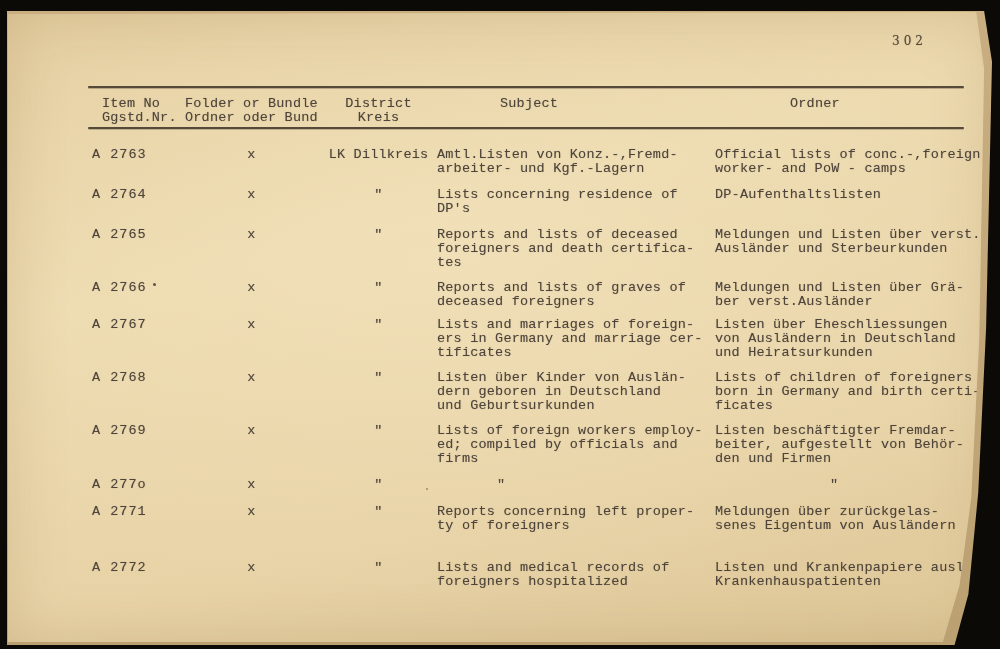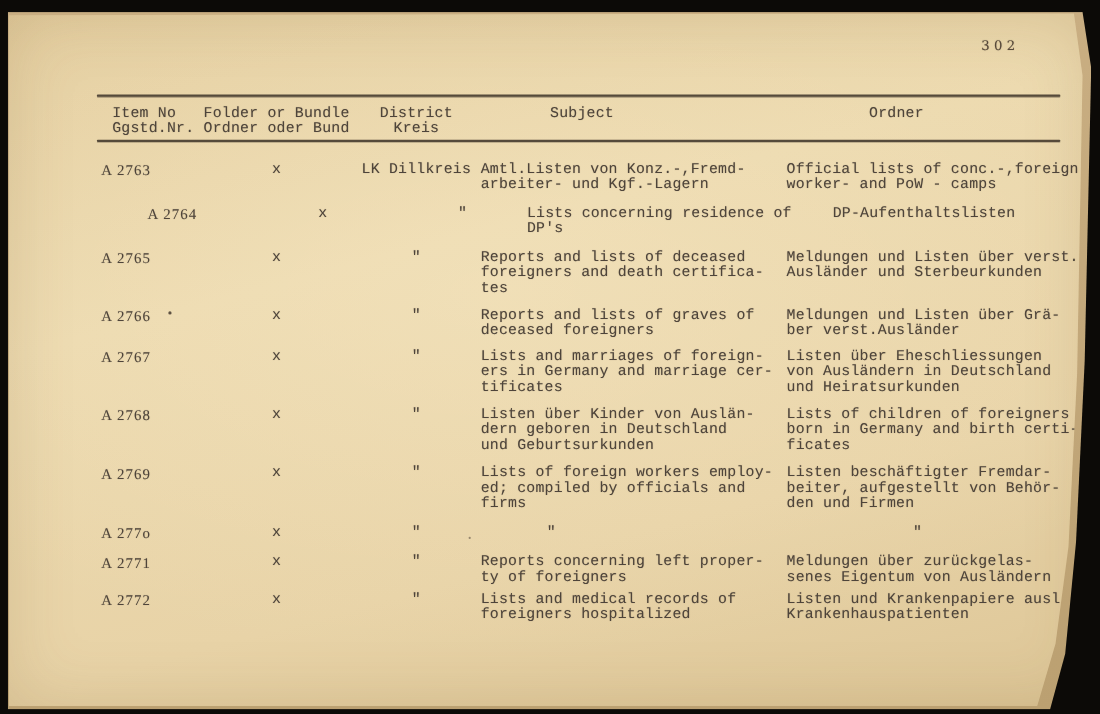--- a/index.html
+++ b/index.html
@@ -52,31 +52,31 @@
   .th-item{padding-left:12px;}
   .th-item span:nth-child(2){padding-left:-2px;}
   .th-folder{padding-left:2px;}
   .th-district{text-align:center;}
   .th-subject{padding-left:63px;}
   .th-betreff{padding-left:75px;}
 
   .tbody{position:absolute;left:0;top:0;width:982px;}
   .row{align-items:start;}
   .row:nth-child(1){margin-top:136px;}
-  .row:nth-child(2){margin-top:12px;margin-left:42px;}
+  .row:nth-child(2){margin-top:12px;}
   .row:nth-child(3){margin-top:12px;}
   .row:nth-child(4){margin-top:11px;}
   .row:nth-child(5){margin-top:9px;}
   .row:nth-child(6){margin-top:11px;}
   .row:nth-child(7){margin-top:11px;}
   .row:nth-child(8){margin-top:12px;}
   .row:nth-child(9){margin-top:13px;}
-  .row:nth-child(10){margin-top:6px;}
+  .row:nth-child(10){margin-top:28px;}
   .cell{white-space:pre-line;}
-  .c-item{padding-left:2px;letter-spacing:1px;font-family:Liberation Serif, serif;}
+  .c-item{padding-left:2px;letter-spacing:1px;}
   .c-folder{text-align:center;}
   .c-district{text-align:center;}
   .row.ditto-row .c-subject{padding-left:60px;}
   .row.ditto-row .c-betreff{padding-left:115px;}
 </style>
 </head>
 <body>
 
 <div class="scan">
   <div class="page-under"></div>

